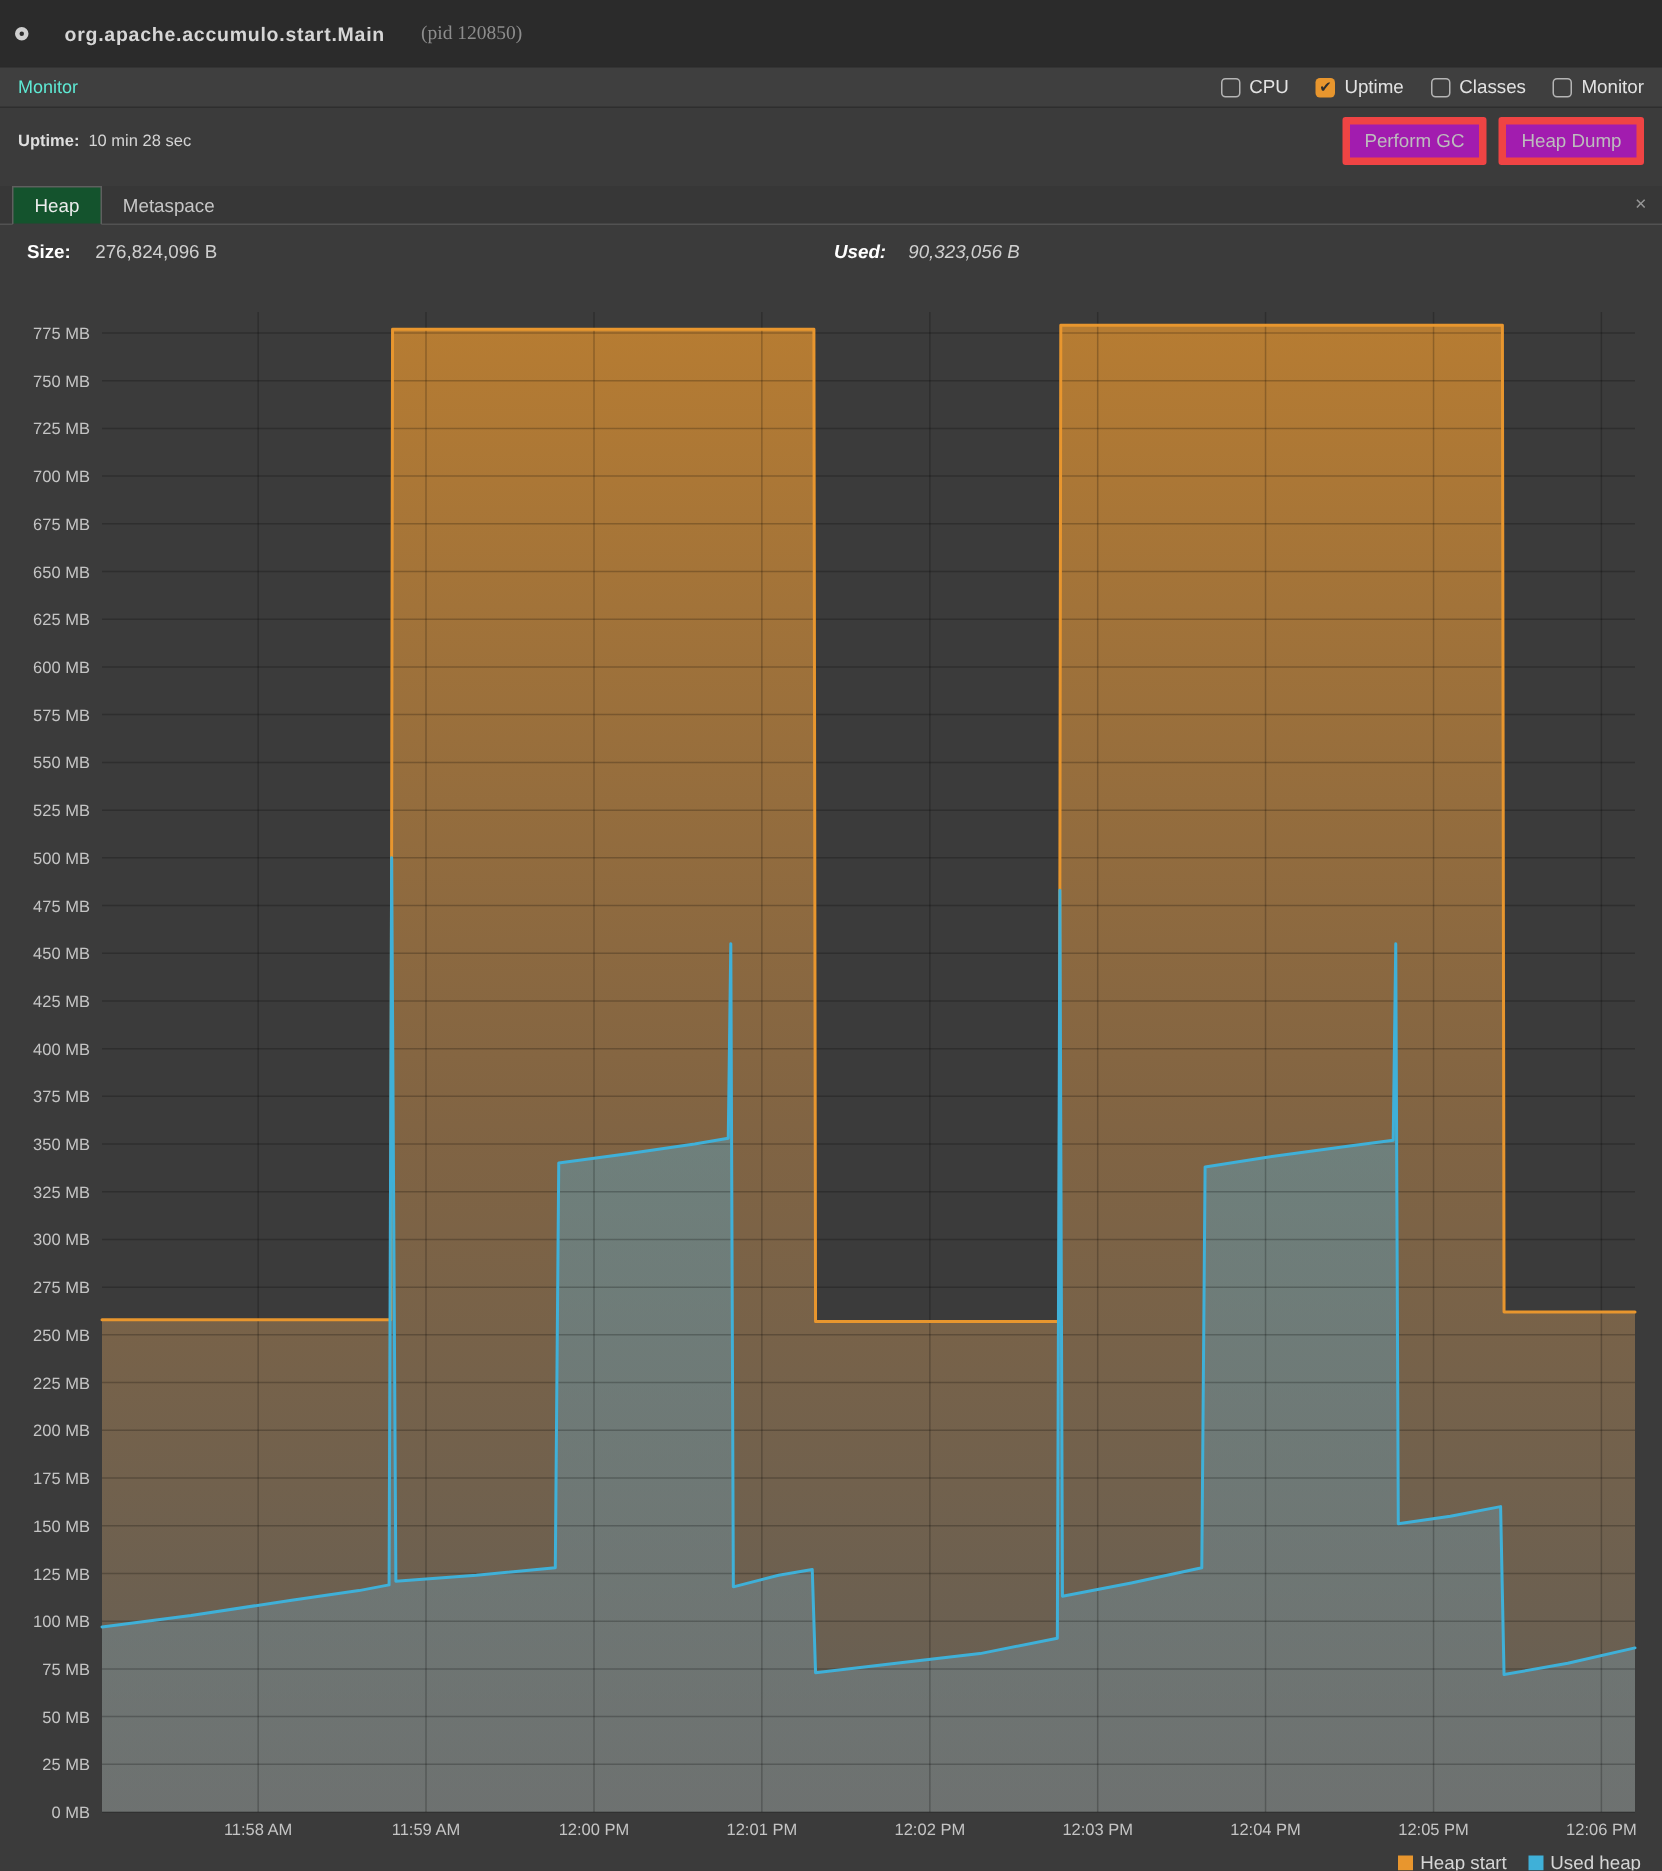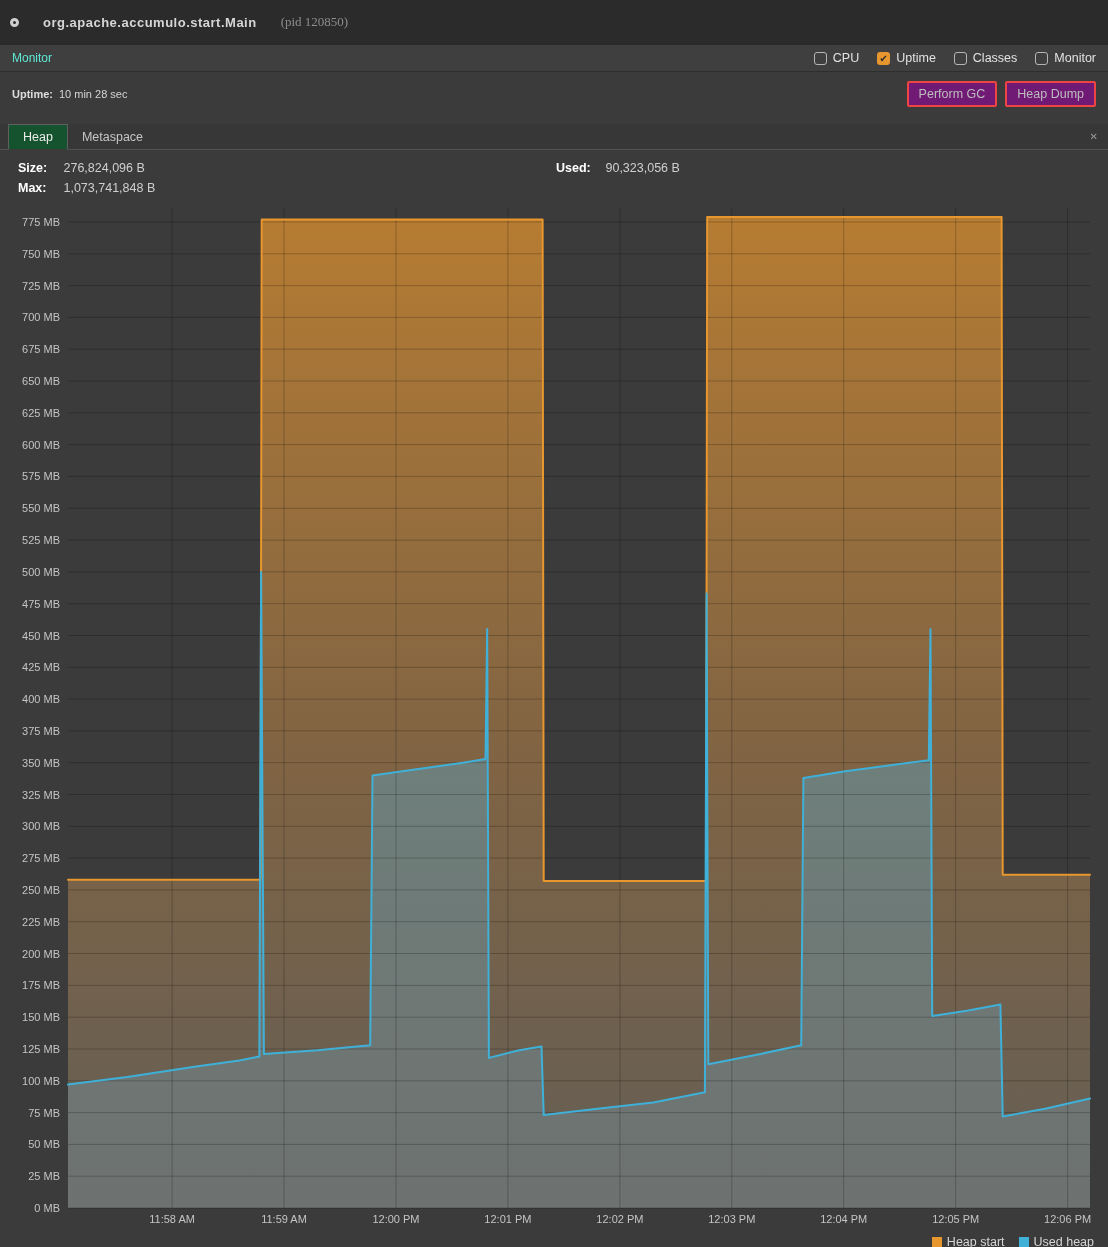--- a/index.html
+++ b/index.html
@@ -44,21 +44,21 @@
   
   .uptime-row {
     height:44px; display:flex; align-items:center; justify-content:space-between;
     padding:0 12px; flex:0 0 auto;
   }
   .uptime { display:flex; gap:6px; font-size:11px; }
   .bold { font-weight:bold; color:#dedede; }
   .action-buttons { display:flex; gap:8px; }
   .action-buttons button {
     font-family:inherit; font-size:12.5px; color:#bdbdbd;
-    background:#701a75; border:2px solid #ef4444; border-radius:2px;
+    background:#a21caf; border:5px solid #ef4444; border-radius:2px;
     padding:4px 10px; cursor:default;
   }
 
   
   .tabbar {
     margin-top:8px; height:26px; background:#373737;
     border-bottom:1px solid #525252; display:flex; align-items:stretch;
     padding-left:8px; flex:0 0 auto;
   }
   .tab {
@@ -72,21 +72,21 @@
   .tab-corner {
     margin-left:auto; margin-right:10px; align-self:center;
     color:#979797; font-size:10px; cursor:default;
   }
 
   
   .stats { height:58px; padding:8px 0 0 18px; position:relative; flex:0 0 auto; }
   .stats-row { height:20px; line-height:20px; font-size:12.5px; }
   .stat-label { font-weight:bold; color:#ffffff; display:inline-block; min-width:42px; }
   .stat-value { color:#cfcfcf; }
-  .stat-used { position:absolute; left:556px; top:8px; }
+  .stat-used { position:absolute; left:556px; top:8px;font-style:italic; }
   .stat-used .stat-label { min-width:46px; }
 
   
   #chart-svg { display:block; flex:0 0 auto; }
   #chart-svg text.tick { font-family:"Liberation Sans","DejaVu Sans",sans-serif; font-size:11px; fill:#c4c4c4; }
 
   
   .legend-row {
     height:24px; display:flex; align-items:center; justify-content:flex-end;
     gap:14px; padding-right:14px; font-size:12.5px; color:#d6d6d6; flex:0 0 auto;
@@ -147,24 +147,20 @@
 </div>
 
 <div class="stats">
   <div class="stats-row">
     <span class="stat-label">Size:</span>
     <span class="stat-value">276,824,096 B</span>
     <span class="stat-used">
       <span class="stat-label">Used:</span>
       <span class="stat-value">90,323,056 B</span>
     </span>
-  </div>
-  <div class="stats-row">
-    <span class="stat-label">Max:</span>
-    <span class="stat-value">1,073,741,848 B</span>
   </div>
 </div>
 
 <svg id="chart-svg" width="1108" height="1022" viewBox="0 0 1108 1022">
     <defs>
       <linearGradient id="gHeap" gradientUnits="userSpaceOnUse" x1="0" y1="0" x2="0" y2="1000">
         <stop offset="0" stop-color="#e8962e" stop-opacity="0.72"></stop>
         <stop offset="0.55" stop-color="#b9854a" stop-opacity="0.55"></stop>
         <stop offset="1" stop-color="#8d8270" stop-opacity="0.5"></stop>
       </linearGradient>

